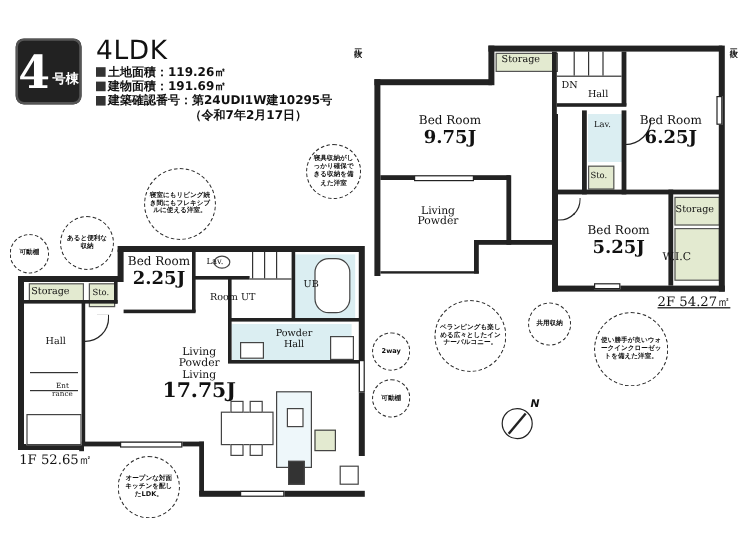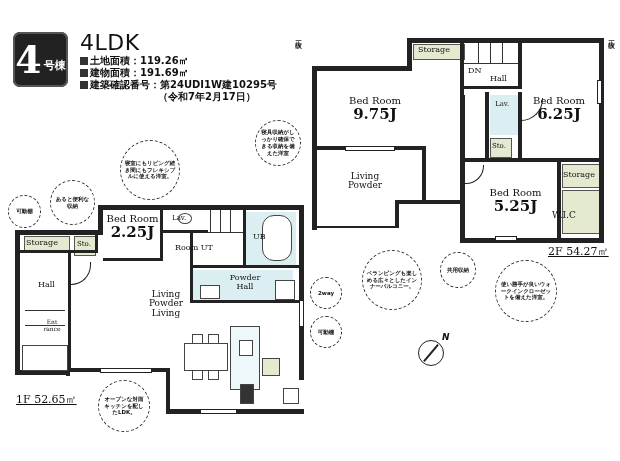--- a/index.html
+++ b/index.html
@@ -167,30 +167,31 @@
   <div class="furn" style="left:283px;top:388px;width:14px;height:14px;"></div>
 
   <div class="room-label" style="left:105px;top:214px;width:55px;">
     <div class="rl-name">Bed Room</div>
     <div class="rl-size">2.25J</div>
   </div>
   <div class="room-label" style="left:105px;top:290px;width:70px;font-size:9px;margin-left:26px;">
     <div>Living</div>
     <div>Powder</div>
     <div>Living</div>
+    <div class="rl-size" style="font-size:17px;">17.75J</div>
   </div>
   <div class="small-lbl" style="left:26px;top:238px;">Storage</div>
   <div class="small-lbl" style="left:77px;top:240px;font-size:7px;">Sto.</div>
   <div class="small-lbl" style="left:38px;top:280px;">Hall</div>
   <div class="small-lbl" style="left:175px;top:243px;">Room UT</div>
   <div class="small-lbl" style="left:172px;top:214px;font-size:7px;">Lav.</div>
   <div class="small-lbl" style="left:253px;top:232px;">UB</div>
   <div class="small-lbl" style="left:222px;top:273px;width:46px;text-align:center;">Powder Hall</div>
   <div class="small-lbl" style="left:40px;top:318px;width:24px;font-size:6px;text-align:center;">Ent rance</div>
-  <div class="area" style="left:16px;top:392px;text-decoration:underline;">1F 52.65㎡</div>
+  <div class="area" style="left:16px;top:376px;">1F 52.65㎡</div>
 </div>
 
 <div class="bubble" style="left:8px;top:195px;width:33px;height:33px;">可動棚</div>
 <div class="bubble" style="left:50px;top:180px;width:45px;height:45px;">あると便利な収納</div>
 <div class="bubble" style="left:120px;top:140px;width:60px;height:60px;">寝室にもリビング続き間にもフレキシブルに使える洋室。</div>
 <div class="bubble" style="left:255px;top:120px;width:46px;height:46px;">寝具収納がしっかり確保できる収納を備えた洋室</div>
 <div class="bubble" style="left:362px;top:250px;width:60px;height:60px;">ベランピングも楽しめる広々としたインナーバルコニー。</div>
 <div class="bubble" style="left:310px;top:277px;width:32px;height:32px;">2way</div>
 <div class="bubble" style="left:310px;top:316px;width:32px;height:32px;">可動棚</div>
 <div class="bubble" style="left:440px;top:252px;width:36px;height:36px;">共用収納</div>

